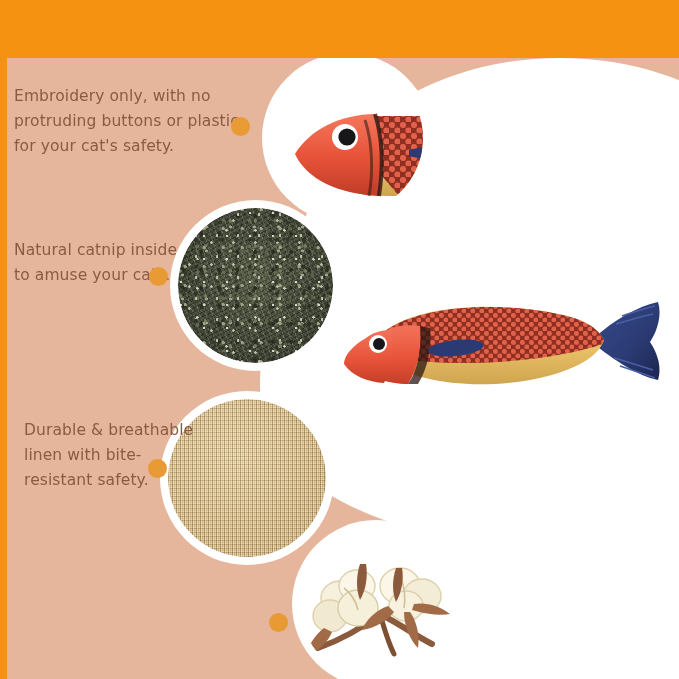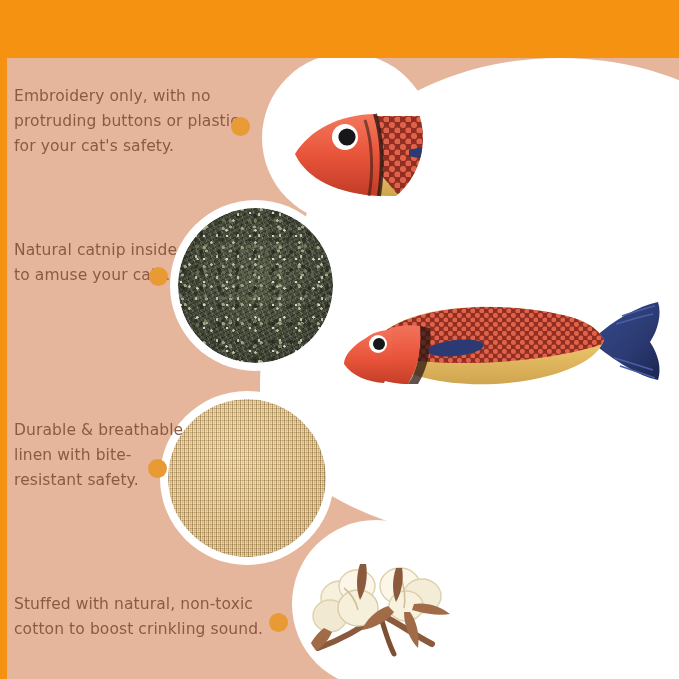--- a/index.html
+++ b/index.html
@@ -74,21 +74,21 @@
   .feature{
     position:absolute;z-index:5;
     color:#8c5a43;
     font-family:"DejaVu Sans",sans-serif;
     font-size:15.5px;
     line-height:1.62;
     letter-spacing:.1px;
   }
   .feature-1{left:14px;top:84px;width:240px;}
   .feature-2{left:14px;top:238px;width:180px;}
-  .feature-3{left:14px;top:418px;width:170px;}
+  .feature-3{left:24px;top:418px;width:170px;}
   .feature-4{left:14px;top:592px;width:262px;}
 
   .bullet-dot{
     position:absolute;z-index:5;
     width:19px;height:19px;border-radius:50%;
     background:#e89a35;
   }
   .dot-1{left:231px;top:117px;}
   .dot-2{left:149px;top:267px;}
   .dot-3{left:148px;top:459px;}
@@ -342,20 +342,19 @@
 
   <div class="feature feature-1">Embroidery only, with no protruding buttons or plastic for your cat's safety.</div>
   <div class="bullet-dot dot-1"></div>
 
   <div class="feature feature-2">Natural catnip inside to amuse your cats.</div>
   <div class="bullet-dot dot-2"></div>
 
   <div class="feature feature-3">Durable &amp; breathable linen with bite-resistant safety.</div>
   <div class="bullet-dot dot-3"></div>
 
-  <div class="feature feature-4">Stuffed with natural, non-toxic cotton to boost crinkling sound.</div>
   <div class="bullet-dot dot-4"></div>
 
   <div class="header-band"></div>
   <div class="header-title">Various Features</div>
   <div class="left-stripe"></div>
 
 </div>
 
 </body></html>

